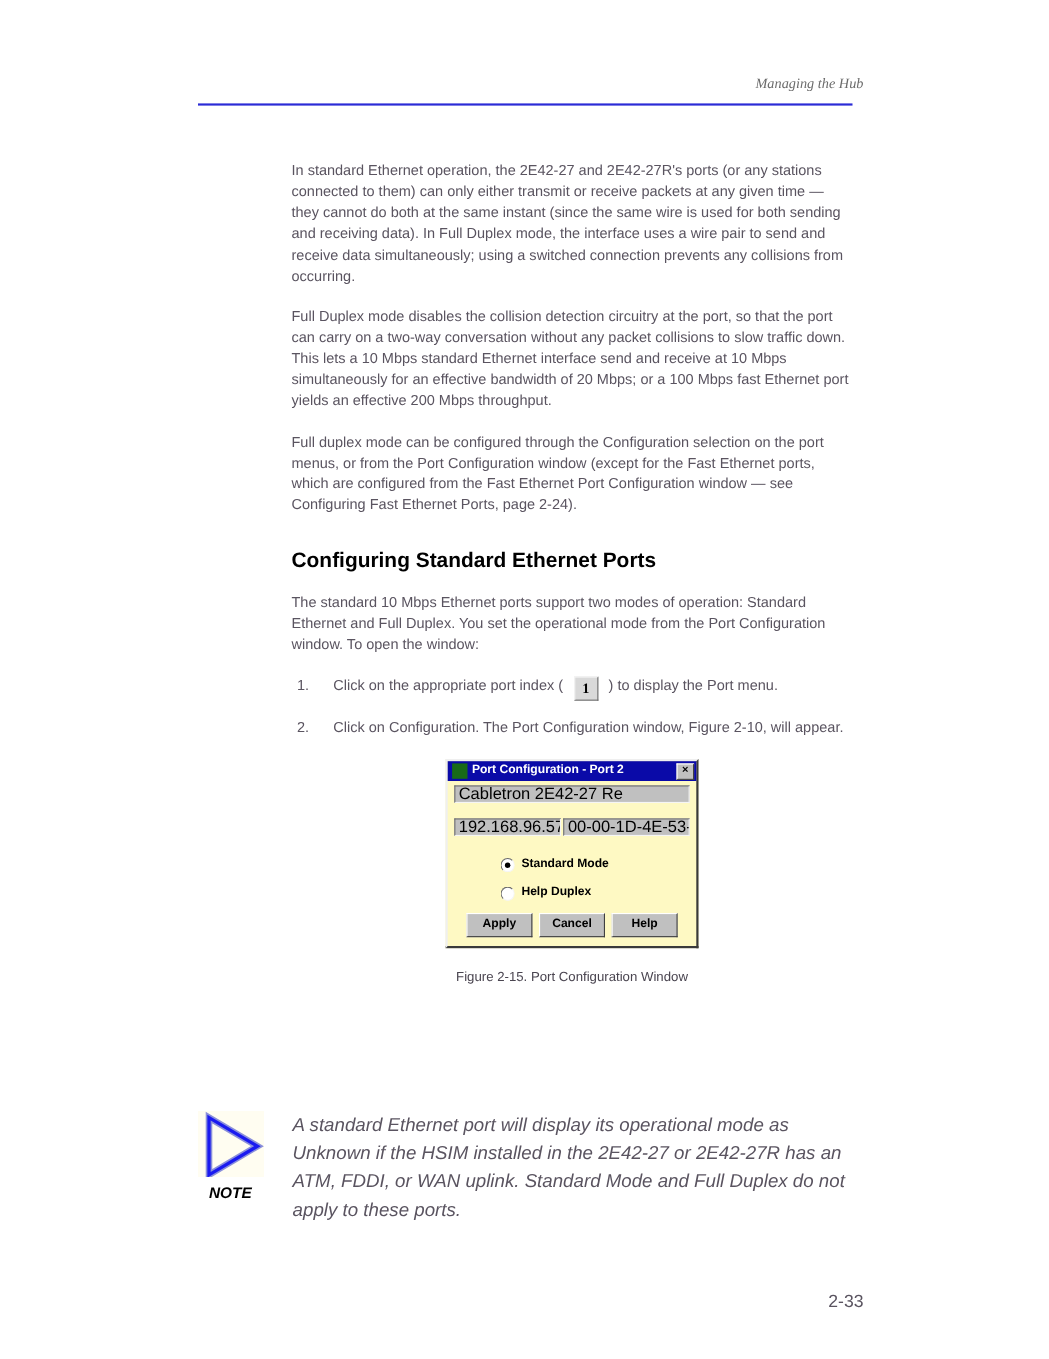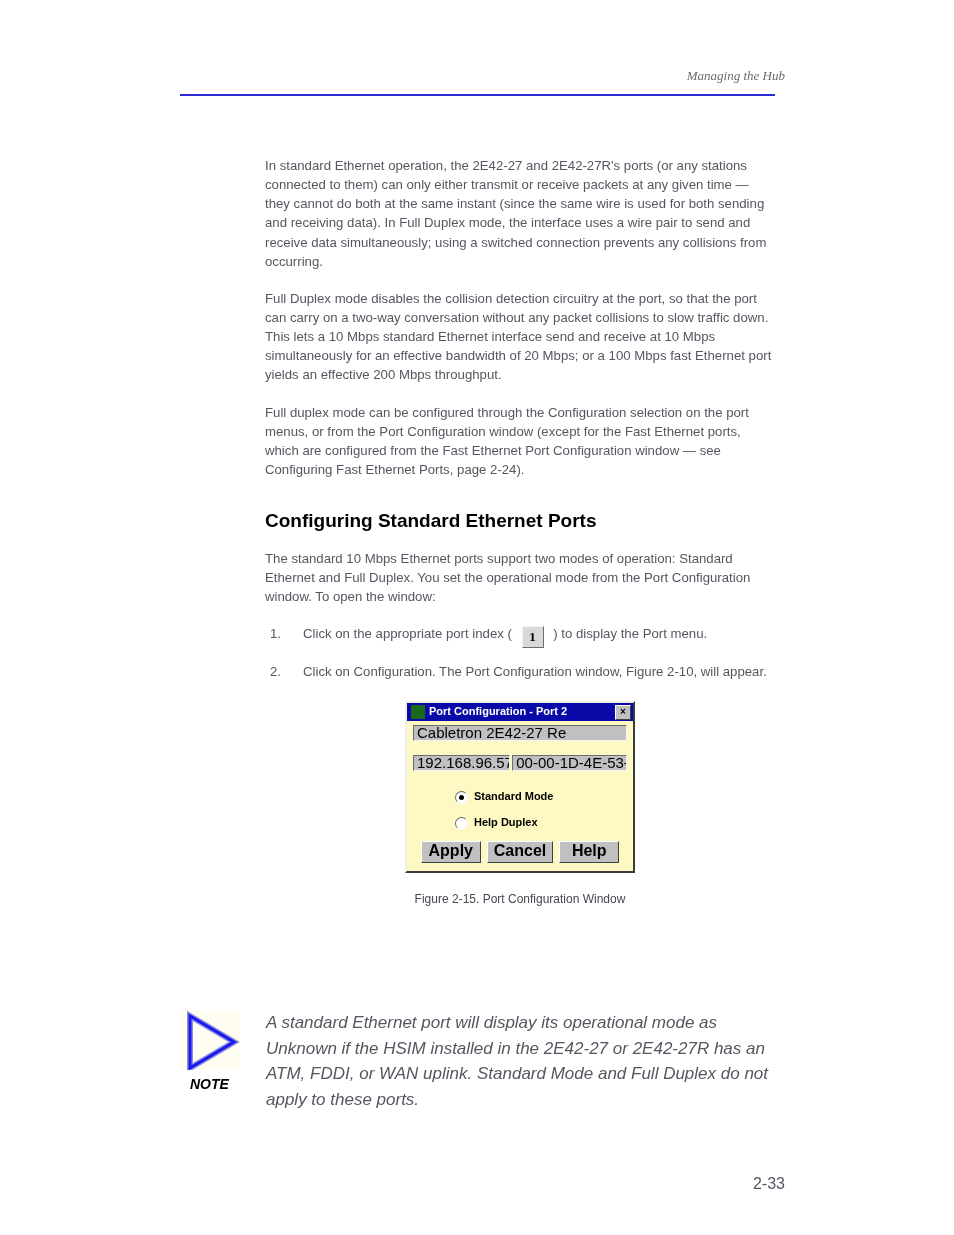--- a/index.html
+++ b/index.html
@@ -35,21 +35,21 @@
   .body-col {
     position: absolute;
     left: 265px;
     top: 145px;
     width: 510px;
     font-family: "Helvetica Neue", Helvetica, Arial, sans-serif;
     font-size: 13.2px;
     color: #5a5460;
     line-height: 1.45;
   }
-  .body-col p { margin: 11px 0 18px 0; }
+  .body-col p { margin: 0 0 18px 0; }
   .section-title {
     font-family: "Helvetica Neue", Helvetica, Arial, sans-serif;
     font-size: 19px;
     font-weight: 700;
     color: #000;
     margin: 28px 0 14px 0;
   }
   .step {
     display: flex;
     gap: 22px;
@@ -170,21 +170,21 @@
     background: #c0c0c0;
     border-top: 1px solid #fff;
     border-left: 1px solid #fff;
     border-right: 1px solid #404040;
     border-bottom: 1px solid #404040;
     min-width: 46px;
     height: 20px;
     line-height: 18px;
     text-align: center;
     font-weight: 700;
-    font-size: 16px;
+    font-size: 11px;
     color:#000;
     padding: 0 6px;
   }
 
   
   .note-row {
     position: absolute;
     left: 180px;
     top: 1010px;
     width: 595px;

